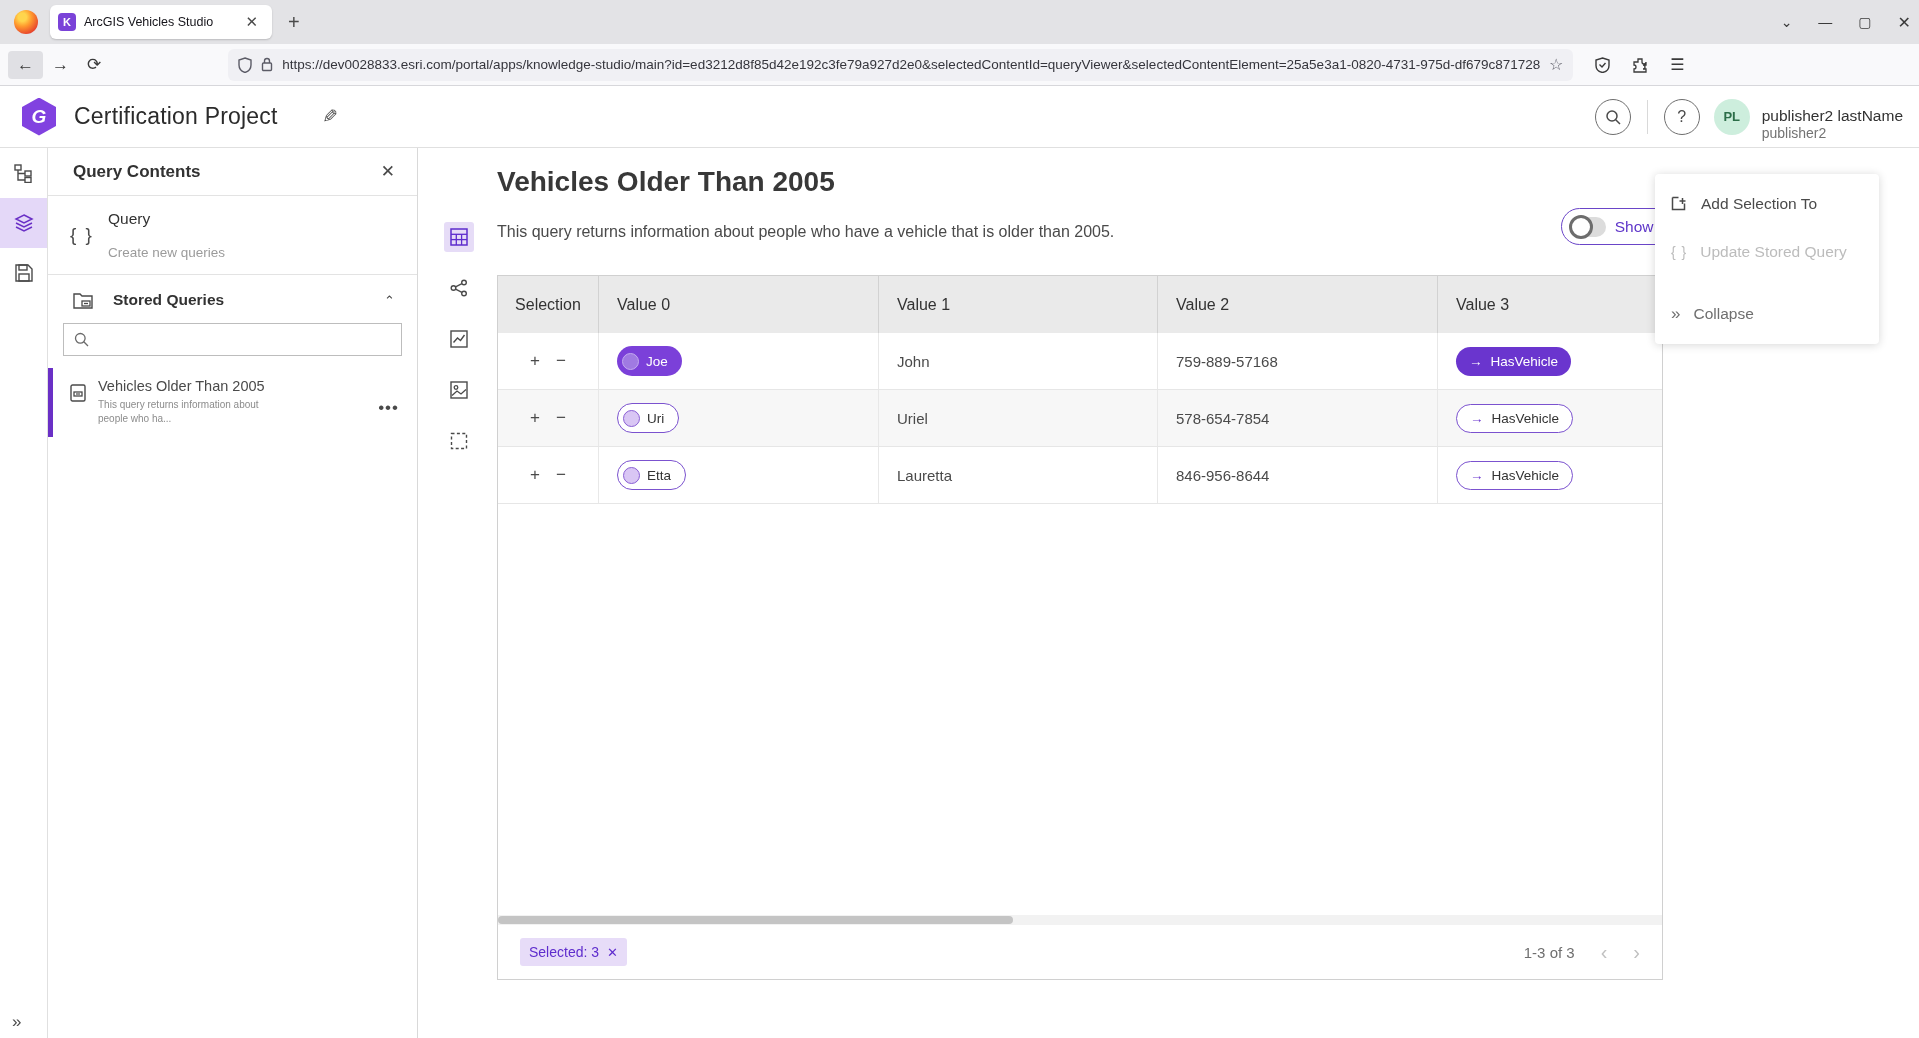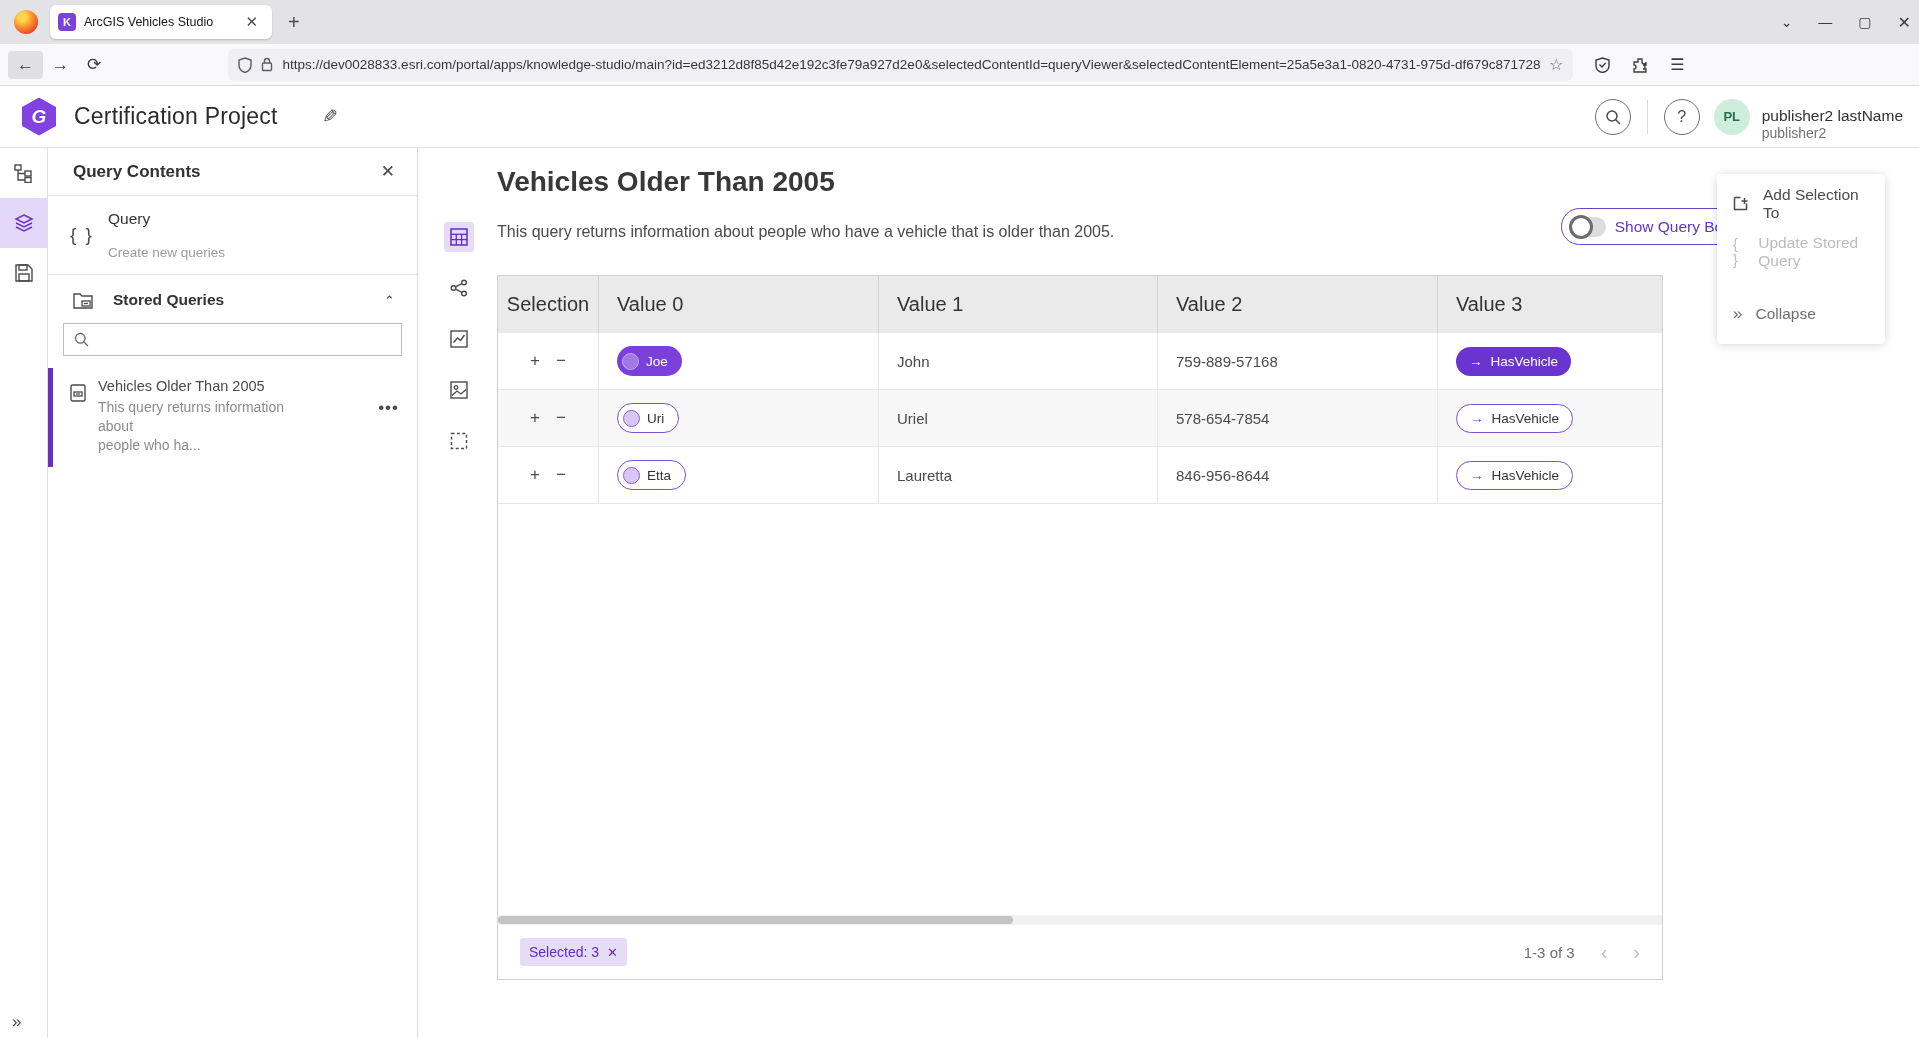--- a/index.html
+++ b/index.html
@@ -16,21 +16,21 @@
     display:flex; align-items:center; justify-content:center; margin-right:8px; flex:0 0 auto; font-weight:bold; }
   .btab .t { font-size:12.5px; color:#15141a; white-space:nowrap; overflow:hidden; flex:1; }
   .btab .x, .newtab { color:#4a4a4a; font-size:15px; padding:2px 6px; cursor:default; }
   .newtab { font-size:20px; margin-left:10px; }
   .win-controls { position:absolute; right:8px; top:0; height:44px; display:flex; align-items:center; gap:26px;
     color:#3a3a3a; font-size:14px; }
   .urlrow { height:42px; background:#f9f9fb; border-bottom:1px solid #d7d7db; display:flex; align-items:center; }
   .nav-btn { font-size:17px; color:#3a3a3a; padding:4px 9px; border-radius:4px; }
   .nav-btn.back { background:#e0e0e4; margin-left:8px; }
   .urlfield { flex:0 0 1345px; height:32px; margin-left:118px; background:#f0f0f4; border-radius:6px;
-    display:flex; align-items:center; padding:0 10px;text-align:center; }
+    display:flex; align-items:center; padding:0 10px; }
   .urlfield .glyph { margin-right:9px; color:#5b5b66; display:flex; }
   .urltext { flex:1; font-size:13.5px; color:#35353c; white-space:nowrap; overflow:hidden; }
   .url-icons { display:flex; align-items:center; gap:22px; margin-left:22px; color:#3a3a3a; }
 
   
   .appbar { height:62px; border-bottom:1px solid #e0e0e0; display:flex; align-items:center; position:relative; background:#fff; }
   .hexlogo { width:34px; height:38px; margin:0 18px 0 22px; background:#8142e0;
     clip-path:polygon(50% 0,100% 25%,100% 75%,50% 100%,0 75%,0 25%); position:relative; }
   .hexlogo span { position:absolute; inset:0; display:flex; align-items:center; justify-content:center;
     color:#fff; font-size:19px; font-style:italic; font-weight:bold; }
@@ -64,49 +64,49 @@
   .query-item .l1 { font-size:15.5px; color:#323232; }
   .query-item .l2 { font-size:13.5px; color:#9b9b9b; margin-top:17px; }
   .stored-head { display:flex; align-items:center; padding:16px 22px 10px 25px; }
   .stored-head .lbl { font-size:15.5px; font-weight:bold; color:#323232; margin-left:20px; flex:1; }
   .chev-up { color:#4a4a4a; font-size:13px; }
   .searchbox { margin:4px 15px 12px 15px; height:33px; border:1px solid #bdbdbd; display:flex; align-items:center;
     padding:0 10px; background:#fff; }
   .sq-item { display:flex; padding:10px 14px 12px 0; position:relative; border-left:5px solid #6a30c6; background:#fff; }
   .sq-item .doc { margin:6px 12px 0 17px; color:#4a4a4a; }
   .sq-item .t1 { font-size:14.5px; color:#4a4a4a; margin-bottom:4px; }
-  .sq-item .t2 { font-size:14px; color:#8c8c8c; line-height:1.35; width:200px; }
+  .sq-item .t2 { font-size:10px; color:#8c8c8c; line-height:1.35; width:200px; }
   .sq-item .dots { position:absolute; right:18px; top:30px; color:#4a4a4a; font-size:17px; letter-spacing:1px; }
 
   
   .main { flex:1; position:relative; background:#fff; }
   .minibar { position:absolute; left:26px; top:74px; display:flex; flex-direction:column; gap:21px; }
   .mini { width:30px; height:30px; display:flex; align-items:center; justify-content:center; color:#4a4a4a; border-radius:3px; }
   .mini.sel { background:#e6dcf7; color:#5e2ccd; }
   .page-title { position:absolute; left:79px; top:18px; font-size:28px; font-weight:bold; color:#383838; }
   .page-desc { position:absolute; left:79px; top:75px; font-size:16px; color:#4a4a4a; }
   .toggle-pill { position:absolute; right:171px; top:60px; height:37px; border:1.5px solid #6a45c8; border-radius:19px;
     display:flex; align-items:center; padding:0 16px 0 8px; background:#fff; }
   .tg-track { width:36px; height:20px; background:#dcdcdc; border-radius:10px; position:relative; margin-right:9px; }
   .tg-knob { position:absolute; left:-1px; top:-2px; width:24px; height:24px; border-radius:50%; background:#fff;
     border:3px solid #6d6d6d; }
   .toggle-pill .lbl { font-size:15.5px; color:#5e35c9; }
 
   
-  .ctx { position:absolute; right:34px; top:26px; width:168px; background:#fff; border-radius:4px;
+  .ctx { position:absolute; right:40px; top:26px; width:224px; background:#fff; border-radius:4px;
     box-shadow:0 1px 10px rgba(0,0,0,.16); padding:6px 0; z-index:5; }
   .ctx-item { height:48px; display:flex; align-items:center; padding:0 16px; font-size:15.5px; color:#4a4a4a; gap:13px; }
   .ctx-item.disabled { color:#bcbcbc; }
   .ctx-item.gray { color:#6f6f6f; }
 
   
   .tablebox { position:absolute; left:79px; top:127px; width:1166px; height:705px; border:1px solid #d0d0d0;
     display:flex; flex-direction:column; }
   .thead { display:flex; height:57px; background:#eaeaea; flex:0 0 auto; }
-  .th { display:flex; align-items:center; font-size:20px; color:#333; border-right:1px solid #d2d2d2; padding-left:18px; }
+  .th { display:flex; align-items:center; font-size:16px; color:#333; border-right:1px solid #d2d2d2; padding-left:18px; }
   .th:last-child { border-right:none; }
   .tr { display:flex; height:57px; border-bottom:1px solid #e6e6e6; flex:0 0 auto; }
   .tr.alt { background:#f7f7f7; }
   .td { display:flex; align-items:center; border-right:1px solid #e8e8e8; padding-left:18px; font-size:15px; color:#4a4a4a; }
   .td:last-child { border-right:none; }
   .c0 { width:101px; justify-content:center; gap:16px; padding-left:0; }
   .c1 { width:280px; } .c2 { width:279px; } .c3 { width:280px; } .c4 { flex:1; }
   .pm { font-size:17px; color:#4a4a4a; }
   .epill { height:30px; border-radius:15px; display:flex; align-items:center; padding:0 14px 0 5px; font-size:13.5px; }
   .epill .dot { width:17px; height:17px; border-radius:50%; margin-right:7px; }

